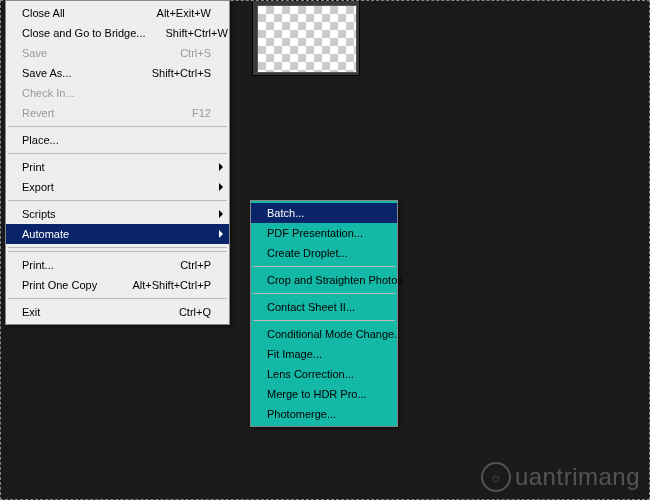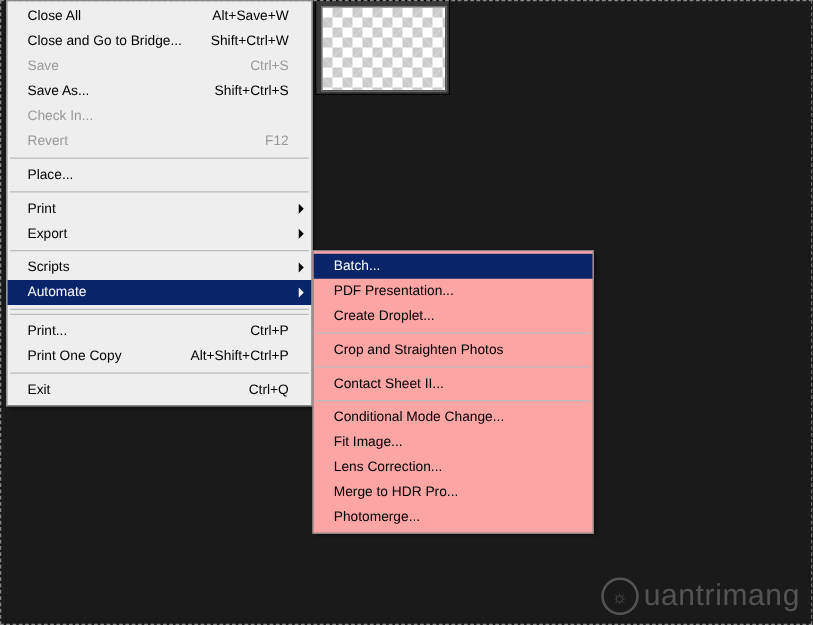--- a/index.html
+++ b/index.html
@@ -42,33 +42,33 @@
     background-size: 16px 16px;
     background-position: 0 0, 0 8px, 8px -8px, -8px 0px;
     background-color: #fff;
     border: 1px solid #555;
     position: relative;
   }
   .menu {
     position: absolute;
     top: 0;
     left: 5px;
-    width: 245px;
+    width: 225px;
     background: #eeeeee;
     border: 1px solid #888;
     box-shadow: 2px 2px 3px rgba(0,0,0,0.4);
     padding: 2px 0;
     box-sizing: border-box;
   }
   .submenu {
     position: absolute;
     top: 200px;
     left: 250px;
-    width: 225px;
-    background: #fca5a5;
+    width: 148px;
+    background: #14b8a6;
     border: 1px solid #888;
     box-shadow: 2px 2px 3px rgba(0,0,0,0.4);
     padding: 2px 0;
     box-sizing: border-box;
   }
   .menu-item {
     display: flex;
     justify-content: space-between;
     align-items: center;
     padding: 3px 18px 3px 16px;
@@ -137,21 +137,21 @@
 </head>
 <body>
 
 <div class="canvas-area">
   <div class="canvas-checker"></div>
 </div>
 
 <div class="menu" id="main-menu">
     <div class="menu-item">
       <span class="label">Close All</span>
-      <span class="shortcut">Alt+Save+W</span>
+      <span class="shortcut">Alt+Exit+W</span>
     </div>
     <div class="menu-item">
       <span class="label">Close and Go to Bridge...</span>
       <span class="shortcut">Shift+Ctrl+W</span>
     </div>
     <div class="menu-item disabled">
       <span class="label">Save</span>
       <span class="shortcut">Ctrl+S</span>
     </div>
     <div class="menu-item">

